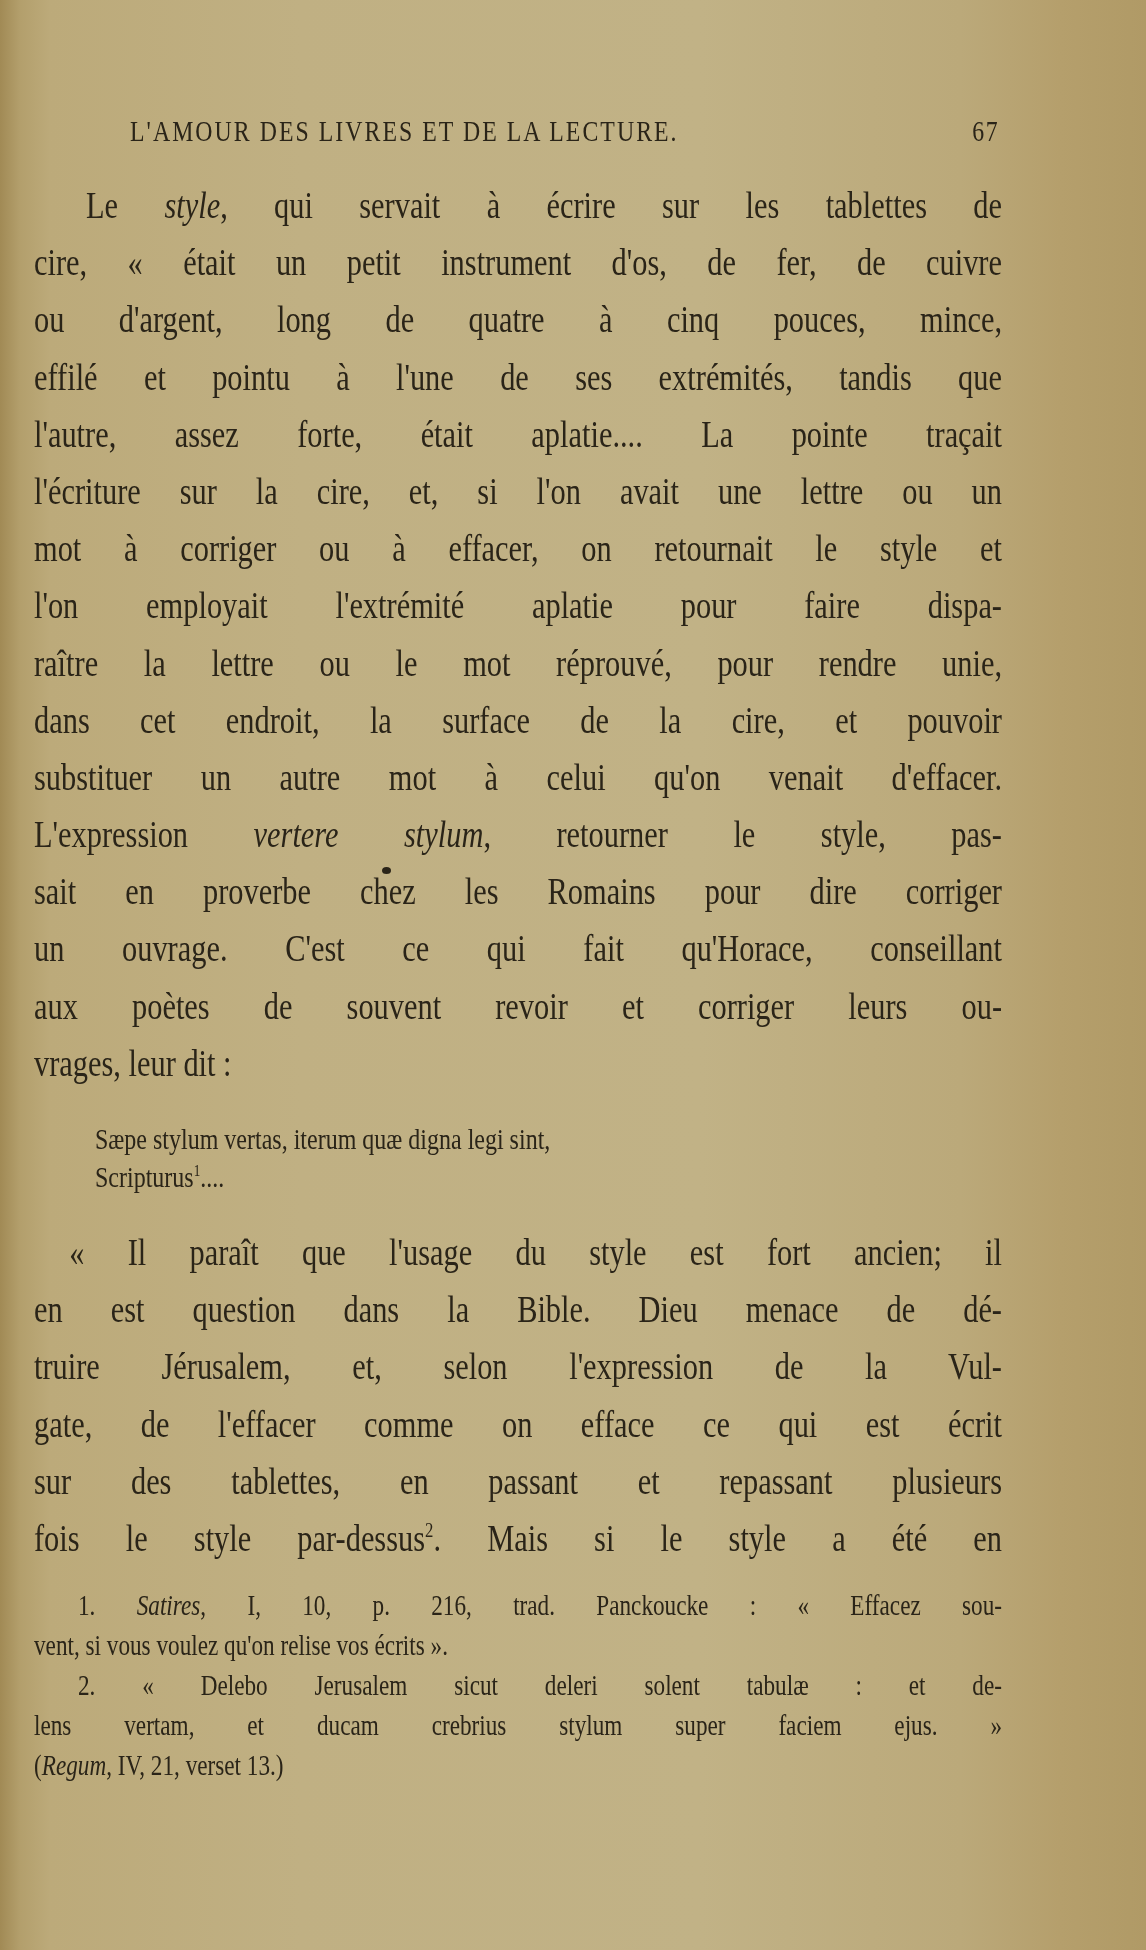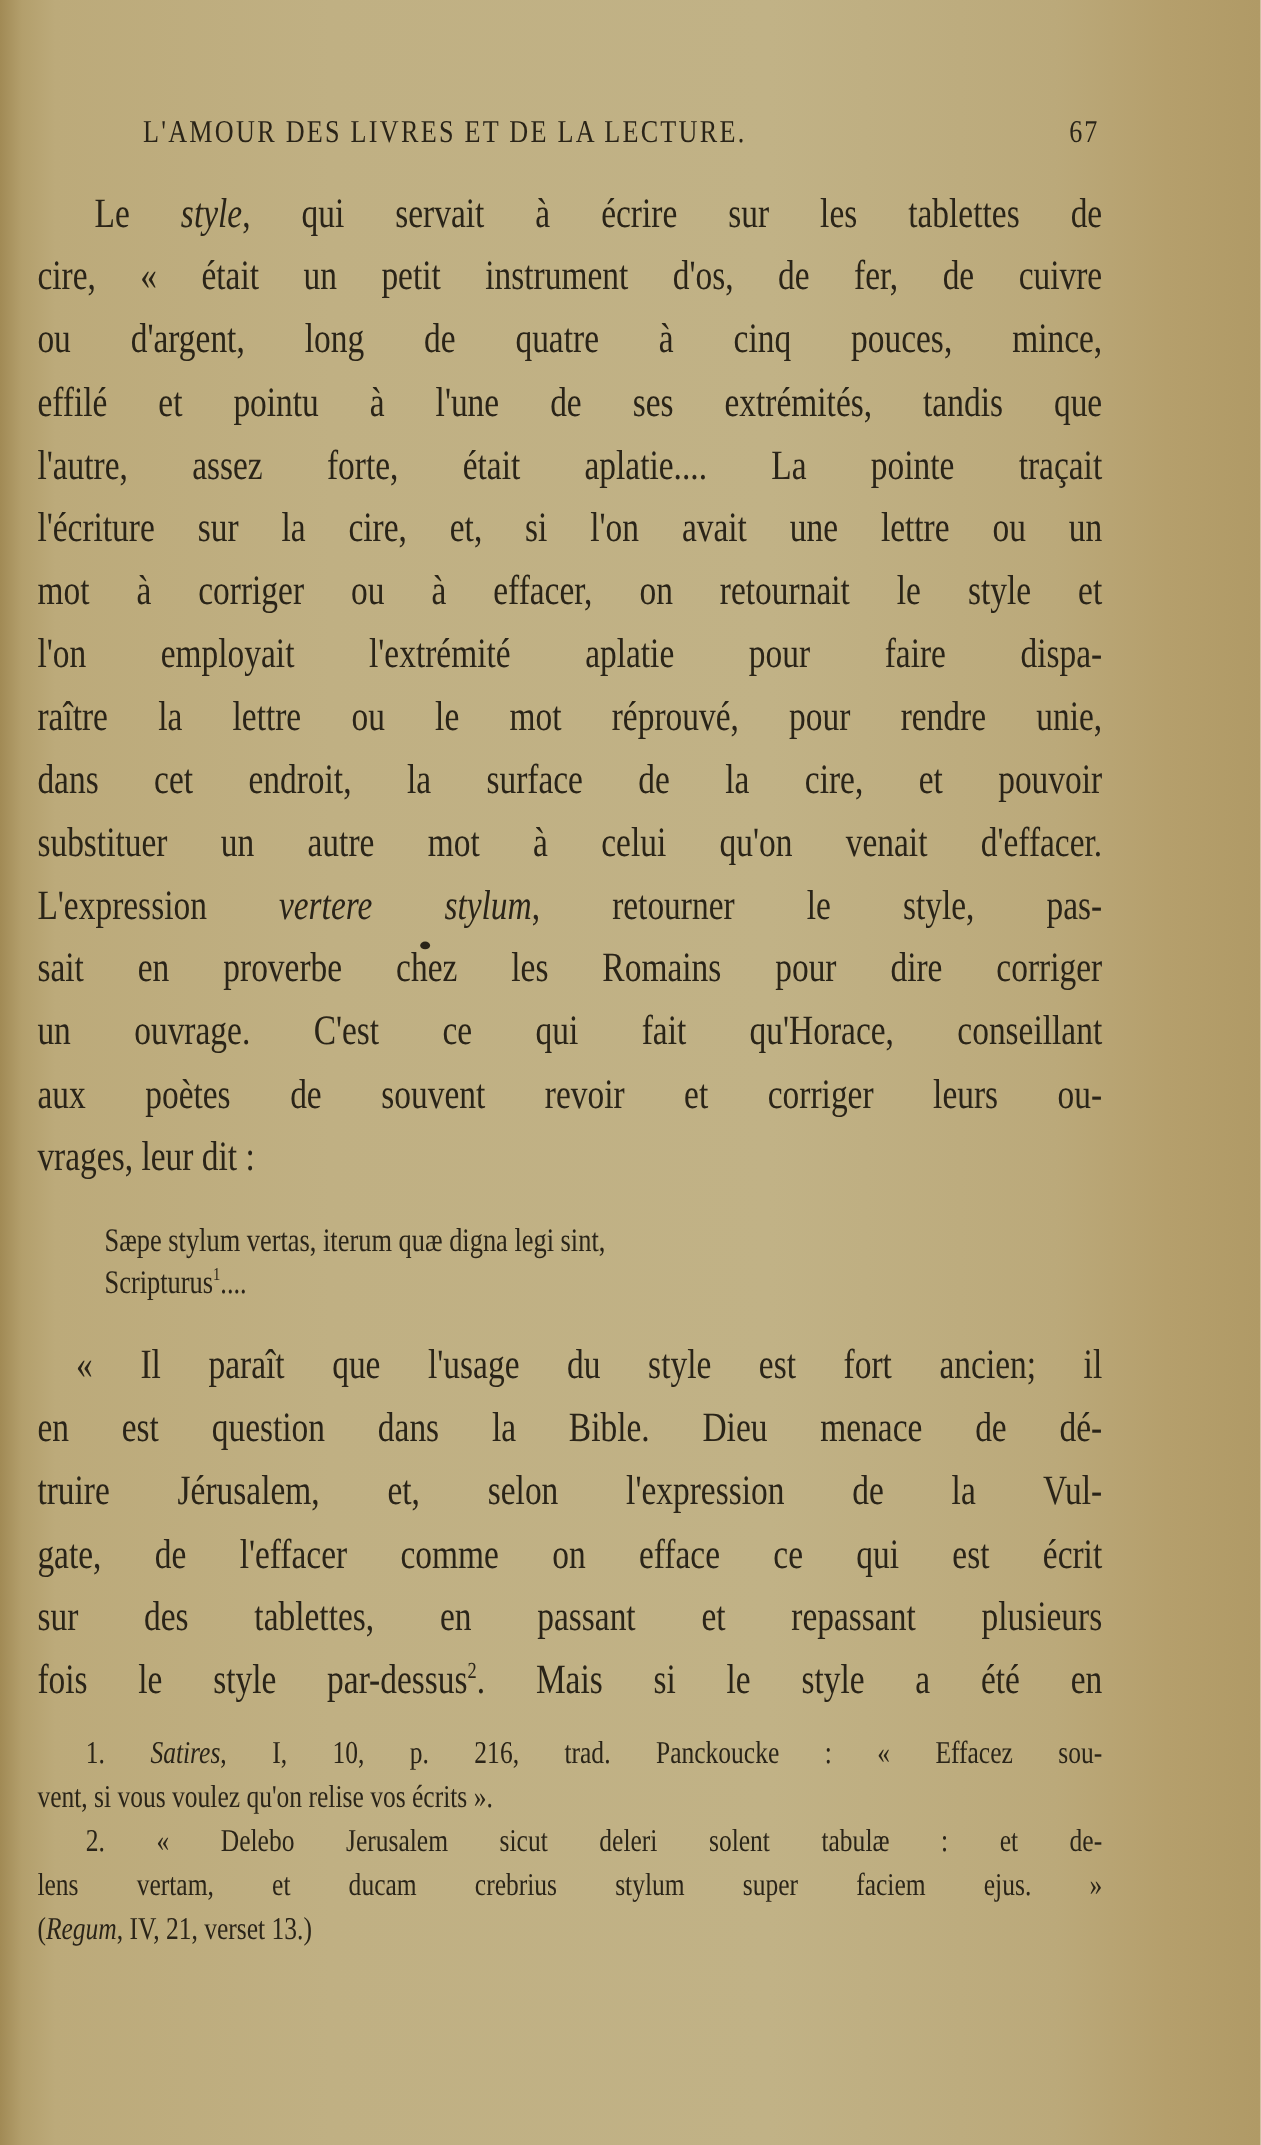--- a/index.html
+++ b/index.html
@@ -10,21 +10,21 @@
       width: 1146px;
       height: 1950px;
       overflow: hidden;
       background: linear-gradient(to right, #a18a55 0px, #b39f6c 20px, #bcaa7a 50px, #c0b083 300px, #c1b286 700px, #bba97a 960px, #b59f6c 1060px, #b09a66 1146px);
       position: relative;
       font-family: "Liberation Serif", "DejaVu Serif", serif;
       color: #2a2418;
     }
     .page {
       position: absolute;
-      left: 0; top: 1px;
+      left: 0; top: 12px;
       width: 1146px; height: 1682px;
     }
     .running-head {
       position: absolute;
       left: 130px;
       top: 103px;
       width: 870px;
       font-size: 29px;
       letter-spacing: 2px;
       transform: scaleX(0.82);

